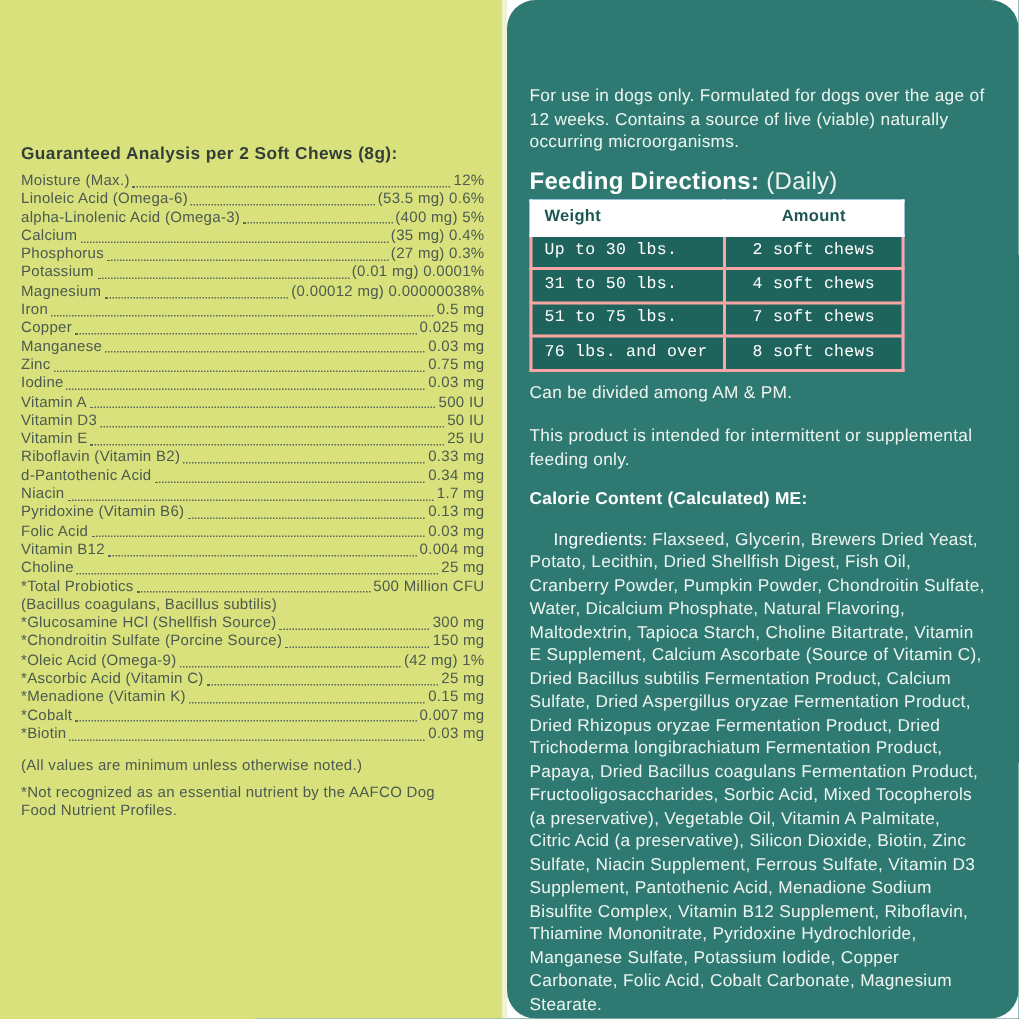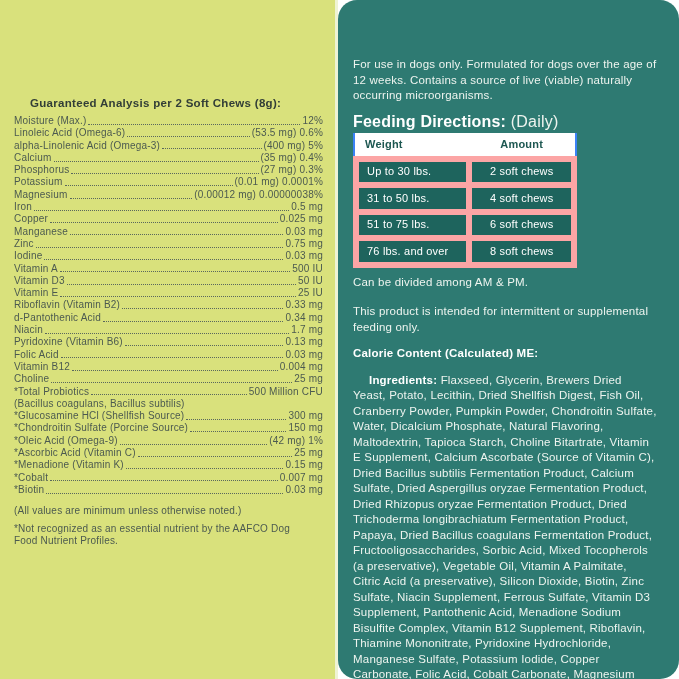--- a/index.html
+++ b/index.html
@@ -27,21 +27,20 @@
     width: 3px;
     flex: 0 0 3px;
     background: #eff3d4;
   }
   .ga-heading {
     font-size: 11.5px;
     font-weight: bold;
     color: #323e37;
     margin-bottom: 6px;
     letter-spacing: 0.3px;
-    margin-left: 16px;
   }
   .ga-rows { width: 100%; }
   .ga-row {
     display: flex;
     align-items: flex-end;
     font-size: 10px;
     line-height: 12.3px;
     white-space: nowrap;
   }
   .ga-name { flex: 0 0 auto; }
@@ -72,47 +71,48 @@
     font-size: 11.5px;
     line-height: 15.5px;
     letter-spacing: 0.2px;
     border-radius: 19px;
   }
   .rp-intro { margin-bottom: 10px; }
   .feed-title-line { font-size: 16px; margin-bottom: 4px; }
   .feed-title { font-weight: bold; color: #ffffff; }
   .feed-table {
     border-collapse: collapse;
-    width: 224px;
+    width: 250px;
     background: #3b82f6;
     margin-bottom: 7px;
   }
   .feed-table th {
     background: #ffffff;
     color: #1d5751;
     font-weight: bold;
     font-size: 11px;
     padding: 2px 8px 3px 8px;
     border: 2px solid #ffffff;
   }
   .feed-table td {
     background: #1e645d;
     color: #ffffff;
     font-size: 11px;
     padding: 2.5px 8px;
-    border: 6px solid #fca5a5;
+    border: 2px solid #fca5a5;
+    font-family: Liberation Mono, monospace;
   }
   .feed-table th.col-weight, .feed-table td.col-weight { text-align: left; width: 52%; }
   .feed-table th.col-amount, .feed-table td.col-amount { text-align: center; width: 48%; }
   .feed-note { margin-bottom: 14px; }
   .rp-intermittent { margin-bottom: 11px; }
   .calorie-block { margin-bottom: 11px; }
   .calorie-title { font-weight: bold; color: #ffffff; }
   .ingredients-block { margin-bottom: 12px; }
-  .ingredients-label { font-weight: bold; color: #ffffff; padding-left: 16px; }
+  .ingredients-label { font-weight: normal; color: #ffffff; padding-left: 16px; }
 </style>
 </head>
 <body>
 
 <div class="label-container">
 
   <div class="panel-left">
     <div class="ga-heading">Guaranteed Analysis per 2 Soft Chews (8g):</div>
     <div class="ga-rows">
         <div class="ga-row">
@@ -294,21 +294,21 @@
           <tr>
             <td class="col-weight">Up to 30 lbs.</td>
             <td class="col-amount">2 soft chews</td>
           </tr>
           <tr>
             <td class="col-weight">31 to 50 lbs.</td>
             <td class="col-amount">4 soft chews</td>
           </tr>
           <tr>
             <td class="col-weight">51 to 75 lbs.</td>
-            <td class="col-amount">6 soft chews</td>
+            <td class="col-amount">7 soft chews</td>
           </tr>
           <tr>
             <td class="col-weight">76 lbs. and over</td>
             <td class="col-amount">8 soft chews</td>
           </tr>
         </tbody>
     </table>
 
     <p class="feed-note">Can be divided among AM &amp; PM.</p>
 

